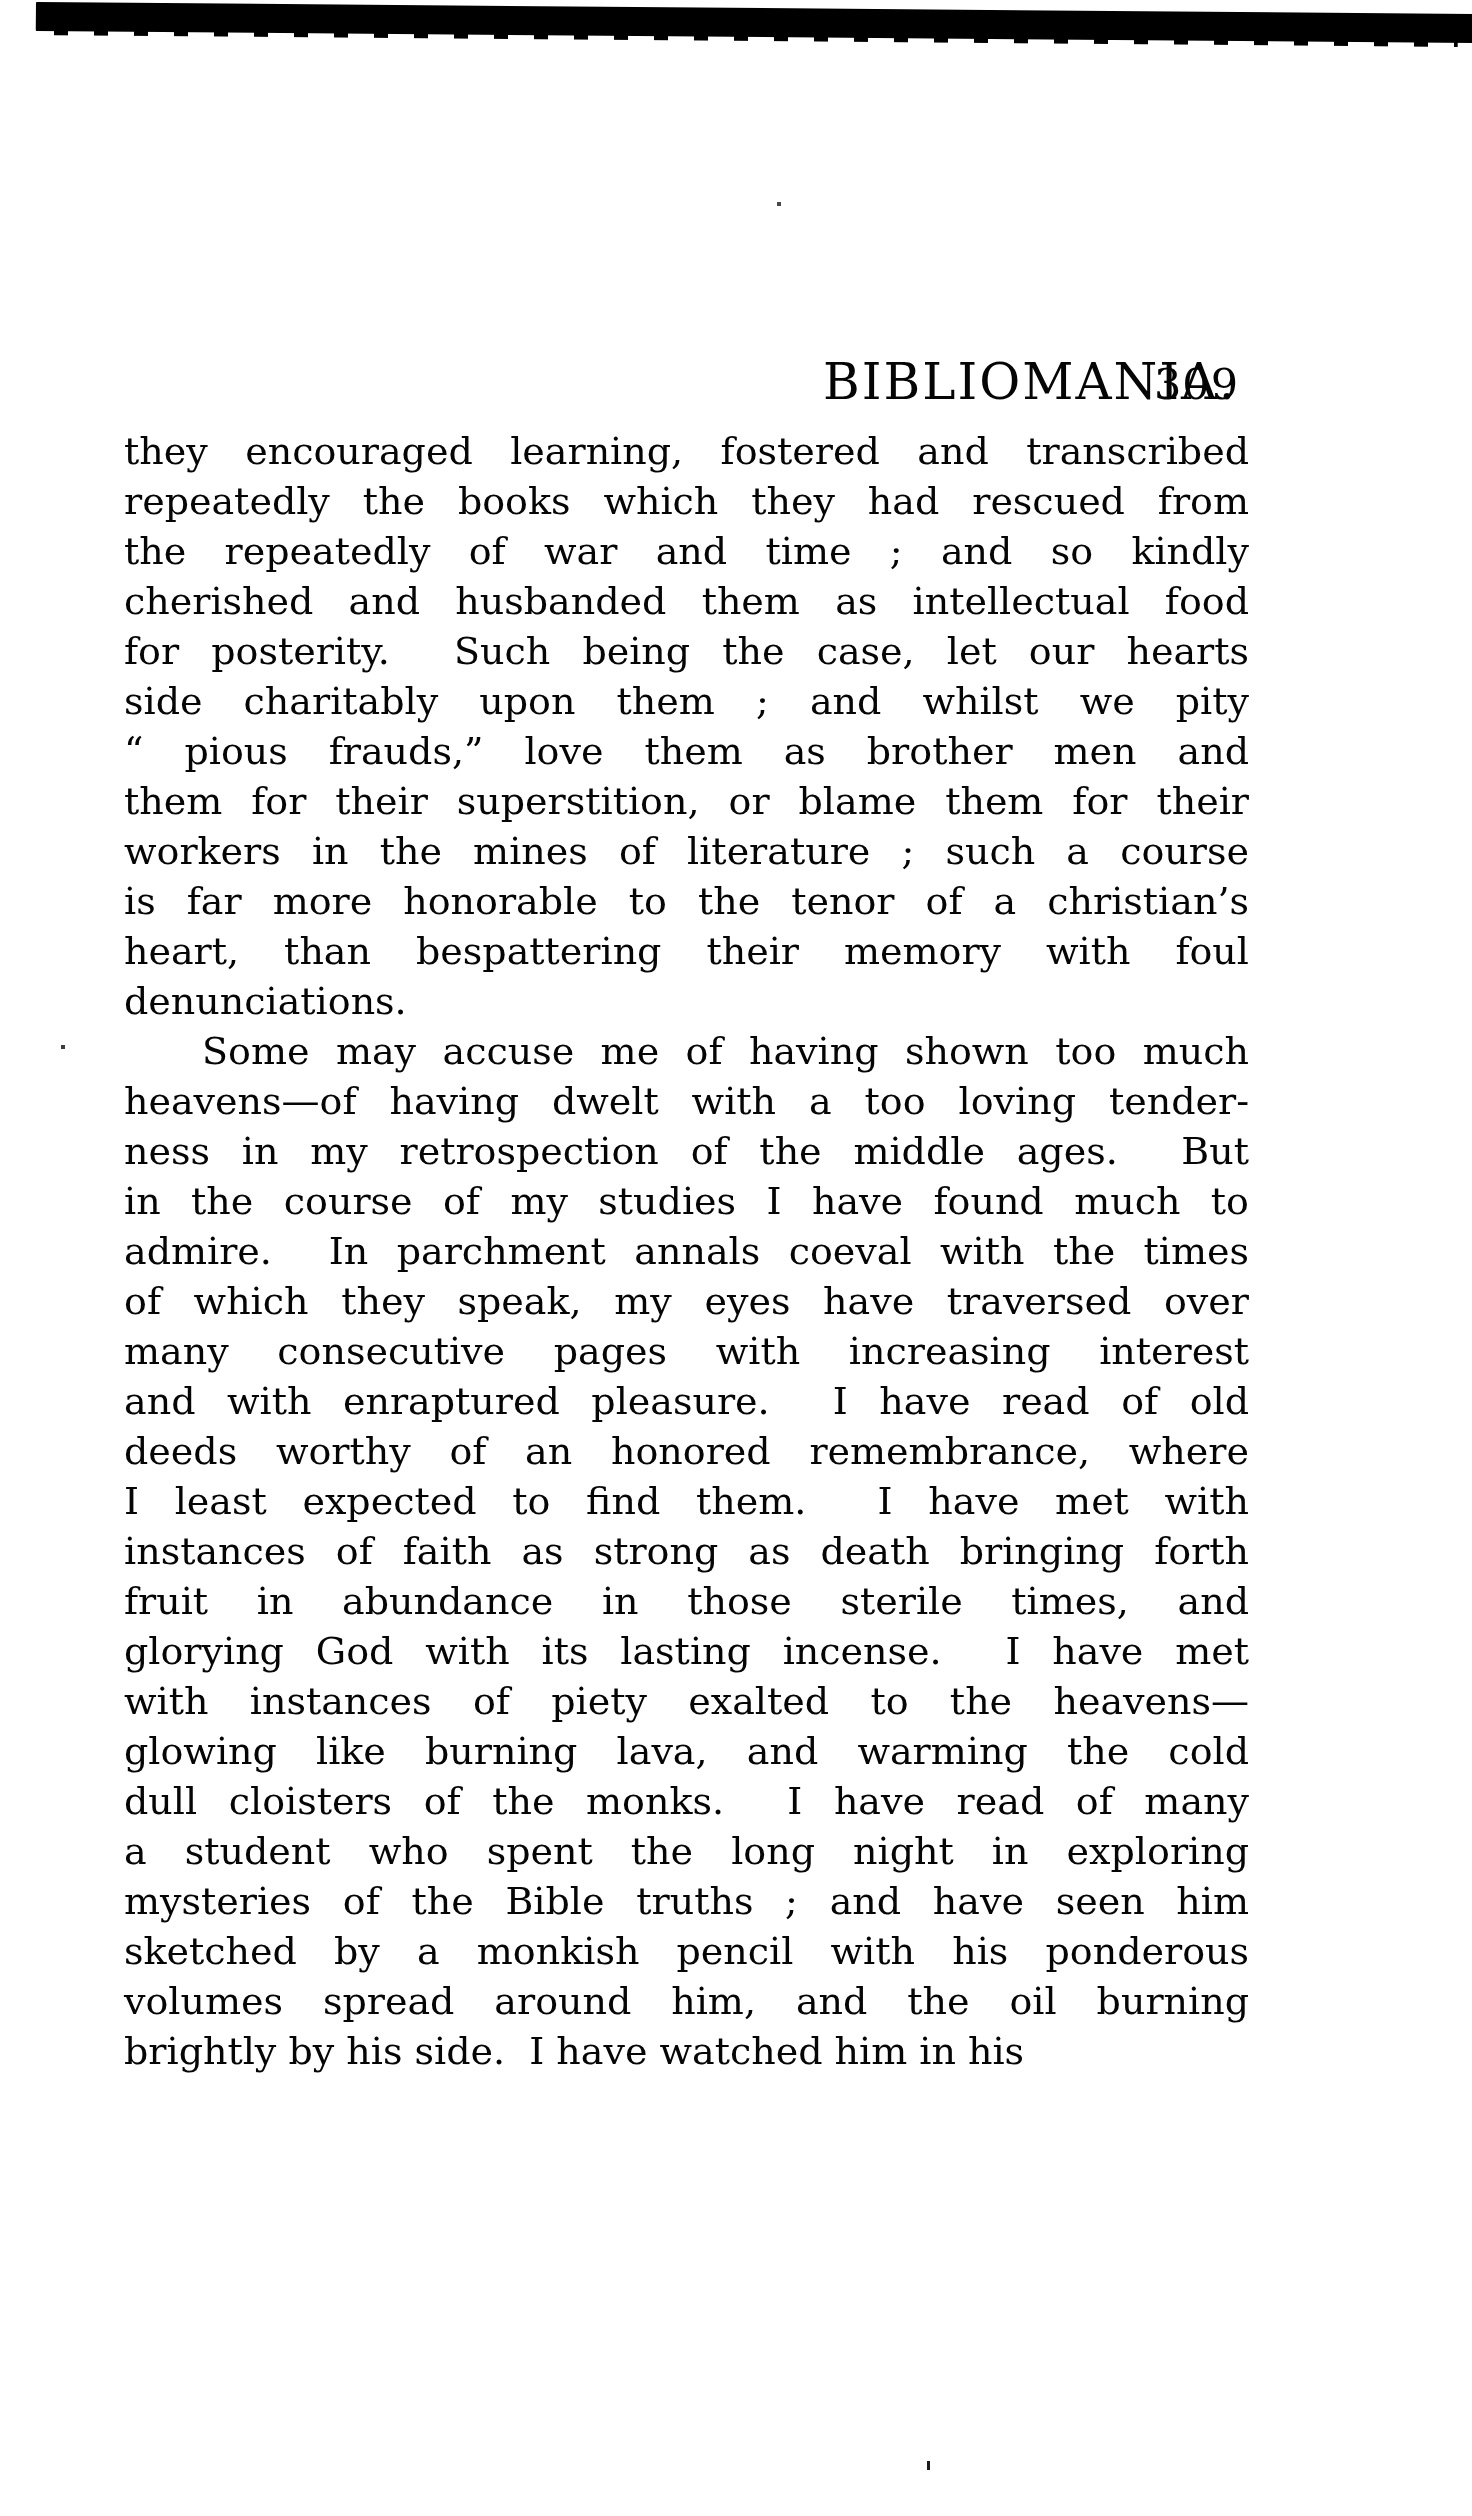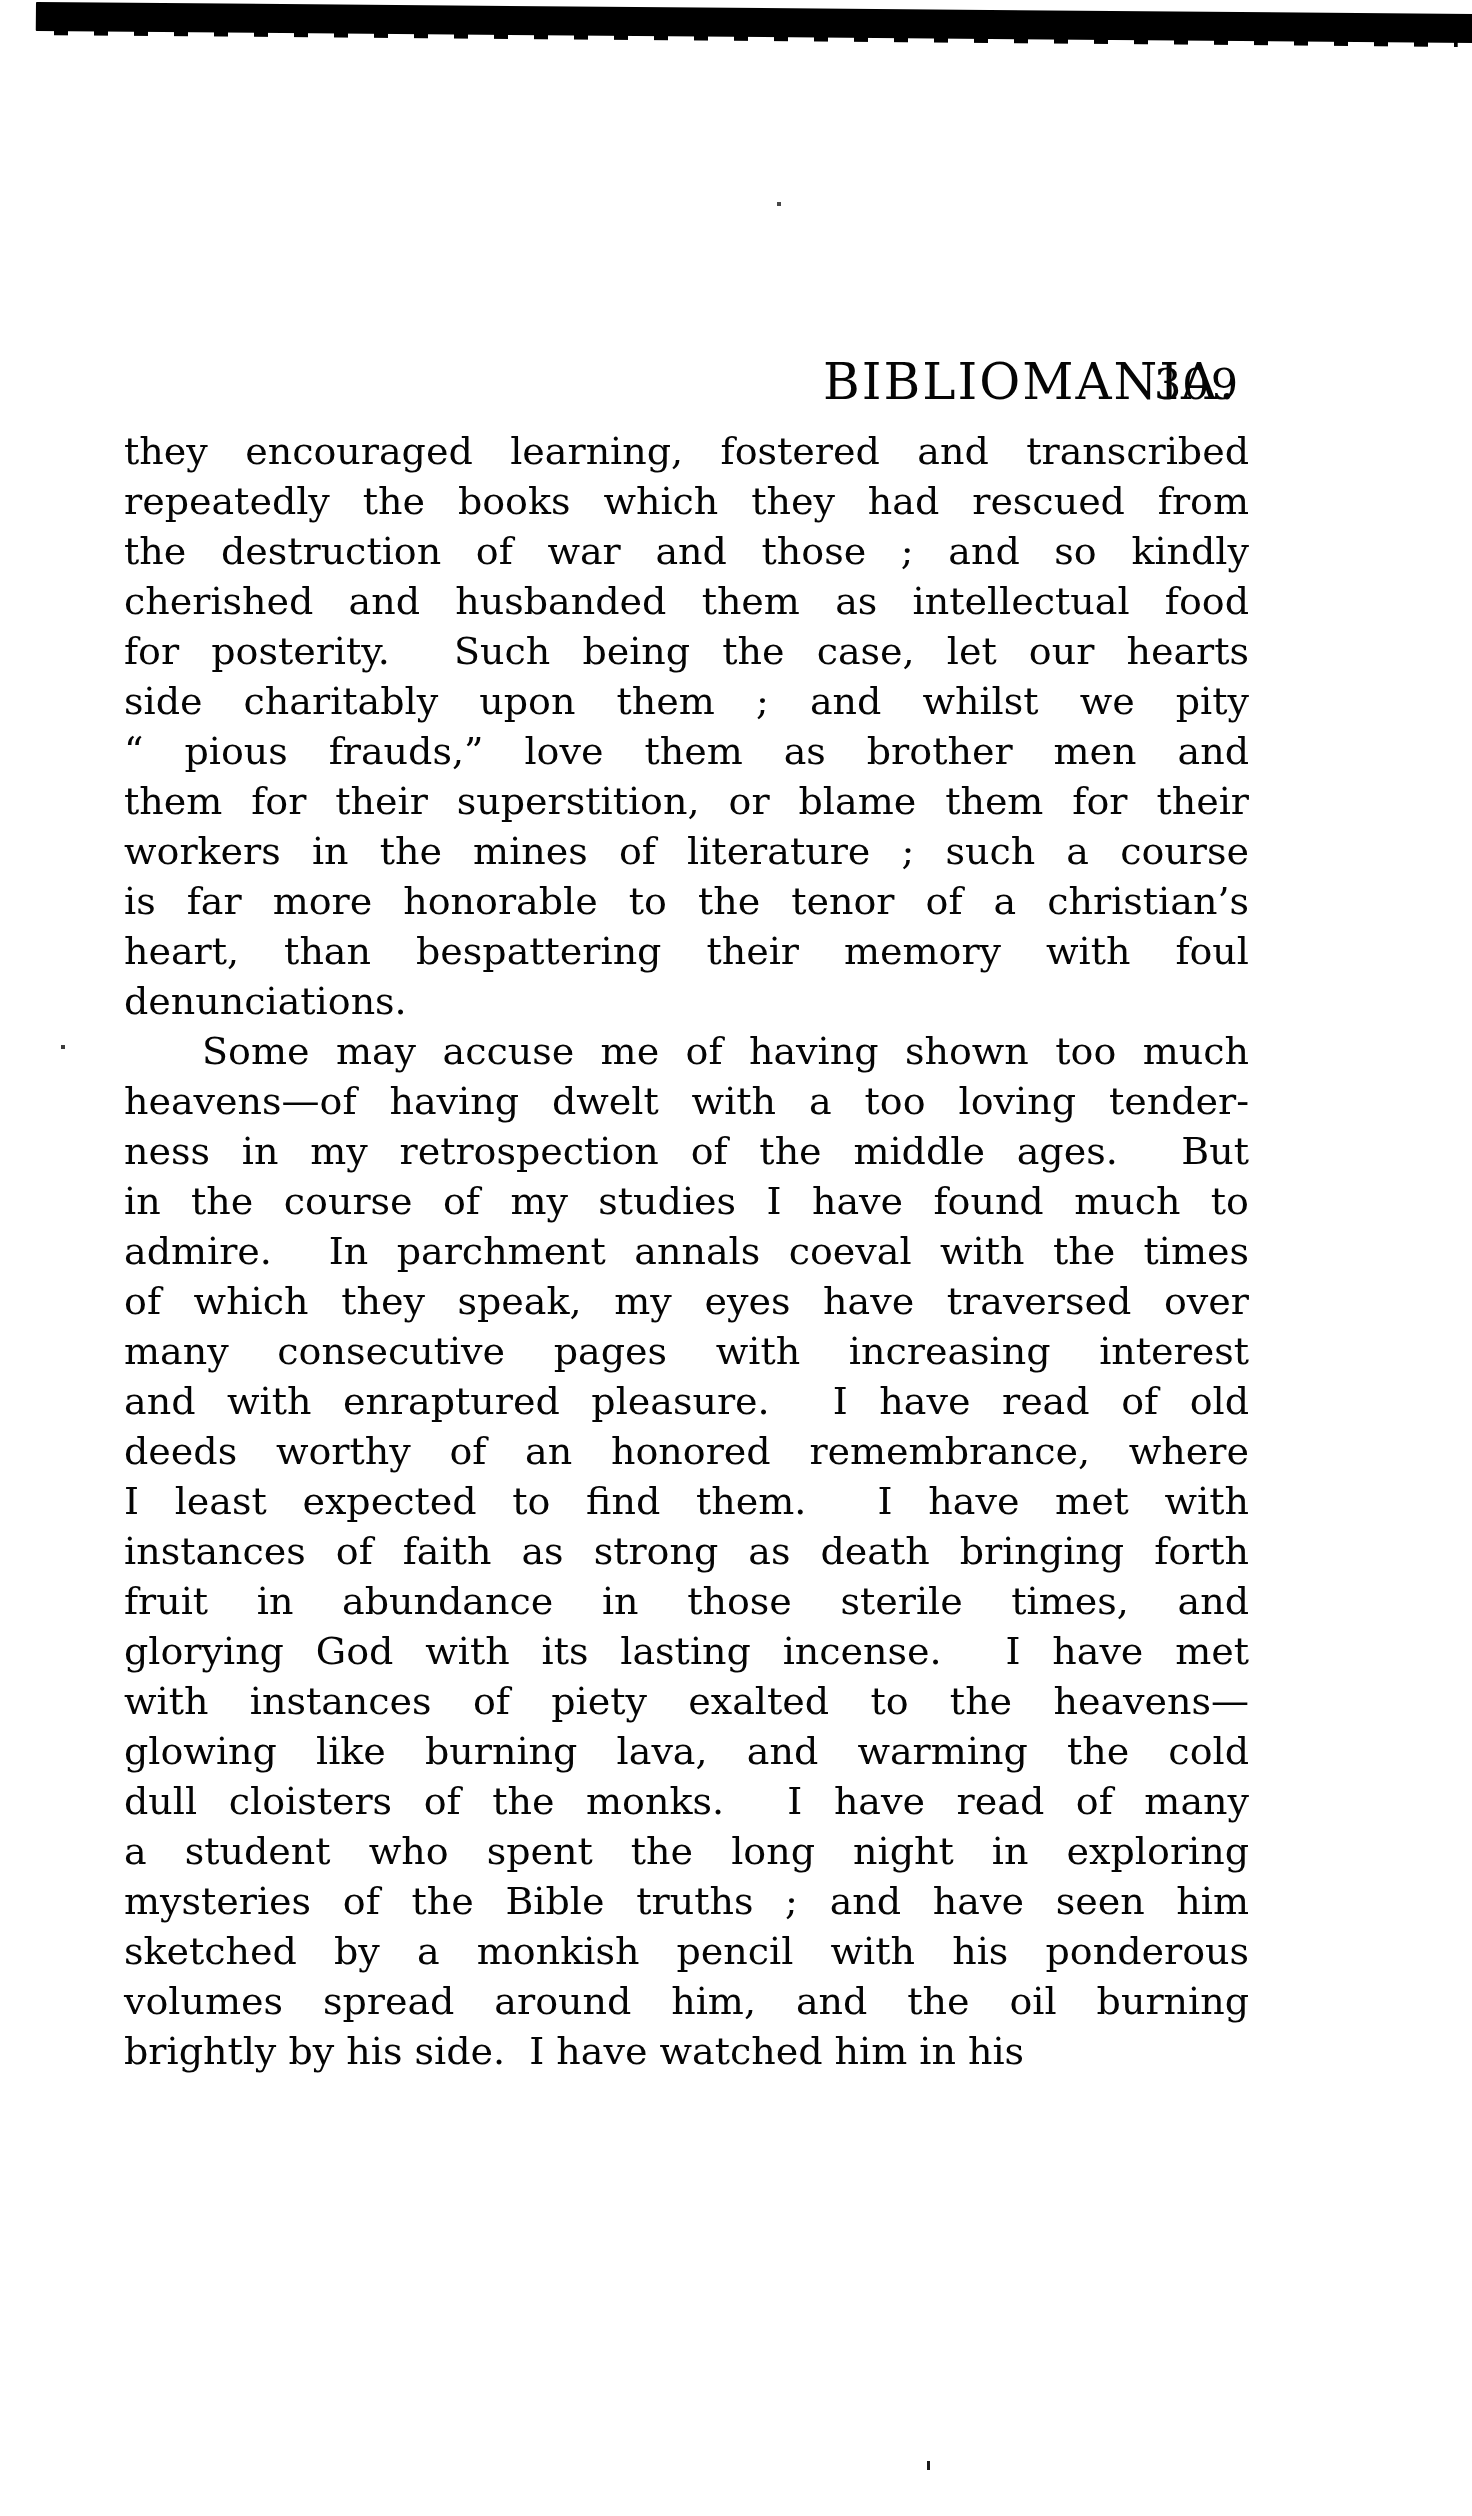--- a/index.html
+++ b/index.html
@@ -80,21 +80,21 @@
 <div class="speck speck-3"></div>
 
 <div class="page-header">
   <div class="running-title">BIBLIOMANIA.</div>
   <div class="page-number">309</div>
 </div>
 
 <div class="text-block">
   <div class="line">they encouraged learning, fostered and transcribed</div>
   <div class="line">repeatedly the books which they had rescued from</div>
-  <div class="line">the destruction of war and those ; and so kindly</div>
+  <div class="line">the repeatedly of war and time ; and so kindly</div>
   <div class="line">cherished and husbanded them as intellectual food</div>
   <div class="line">for posterity.&nbsp; Such being the case, let our hearts</div>
   <div class="line">side charitably upon them ; and whilst we pity</div>
   <div class="line">“ pious frauds,” love them as brother men and</div>
   <div class="line">them for their superstition, or blame them for their</div>
   <div class="line">workers in the mines of literature ; such a course</div>
   <div class="line">is far more honorable to the tenor of a christian’s</div>
   <div class="line">heart, than bespattering their memory with foul</div>
   <div class="line parend">denunciations.</div>
 

